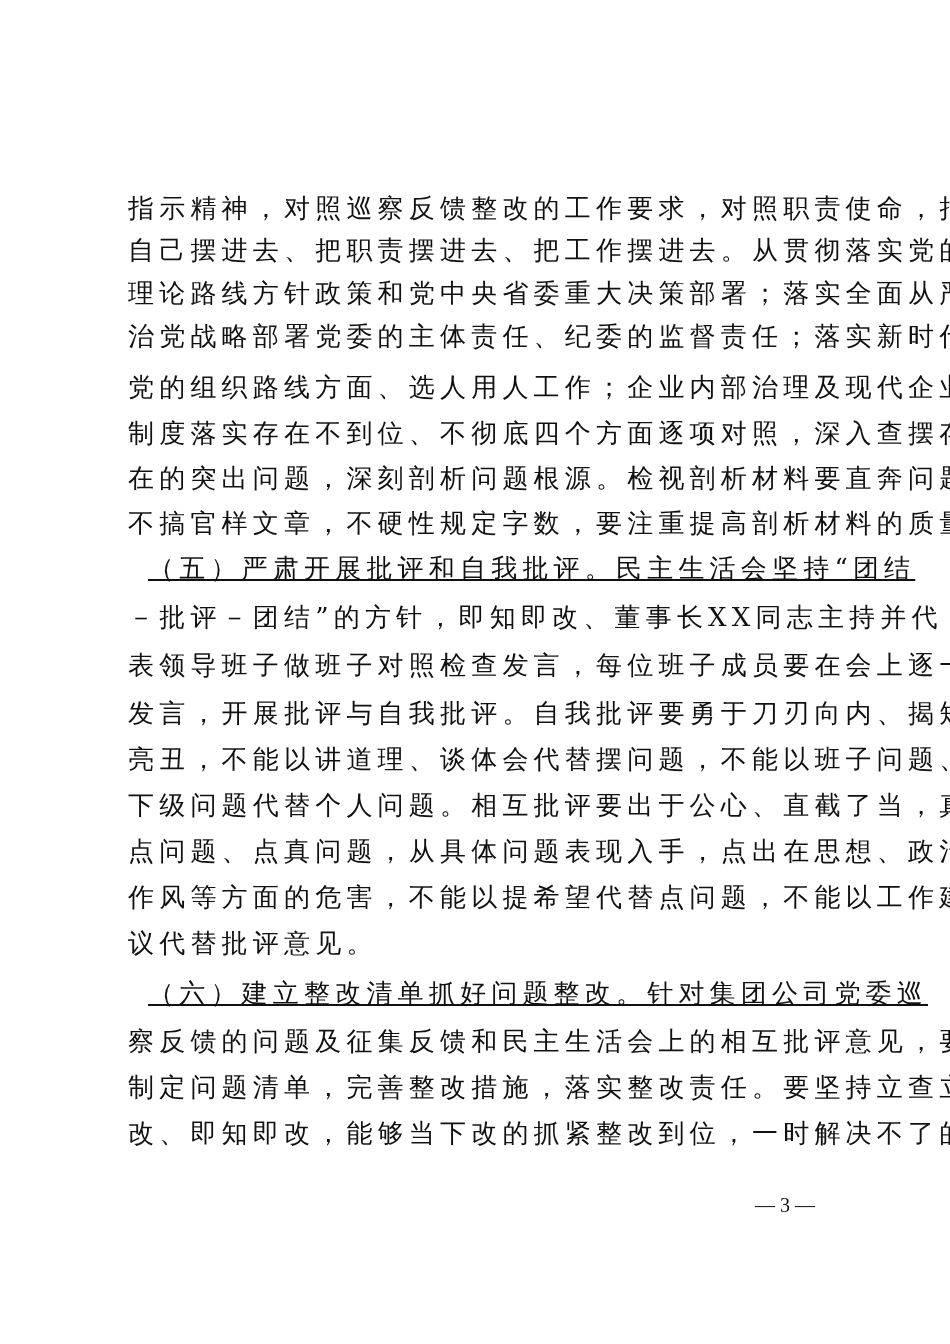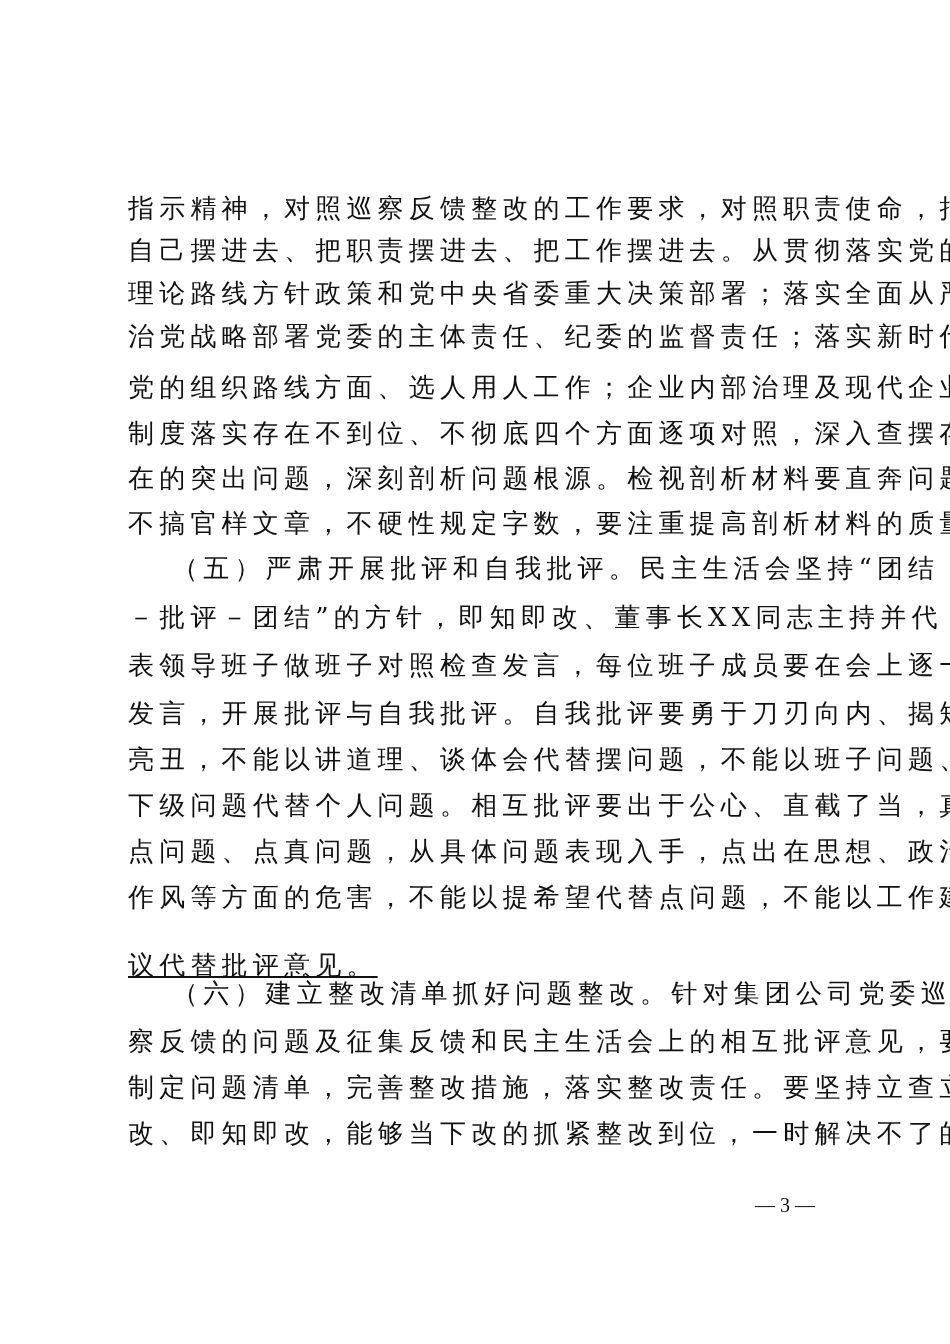--- a/index.html
+++ b/index.html
@@ -10,21 +10,21 @@
     left: 128px;
     width: 720px;
     height: 34px;
     font-family: "DejaVu Serif", "Liberation Serif", serif;
     font-size: 26px;
     line-height: 34px;
     color: #111111;
     white-space: nowrap;
     letter-spacing: 5.2px;
   }
-  .line.indent { left: 172px; }
+  .line.indent { left: 148px; text-decoration: underline; }
   .page-number {
     position: absolute;
     left: 740px;
     top: 1192px;
     width: 90px;
     height: 26px;
     font-family: "Liberation Serif", "DejaVu Serif", serif;
     font-size: 20px;
     line-height: 26px;
     color: #111111;
@@ -46,21 +46,21 @@
   <div class="line" style="top:506px;">不搞官样文章，不硬性规定字数，要注重提高剖析材料的质量。</div>
 
   <div class="line indent" style="top:551px;">（五）严肃开展批评和自我批评。民主生活会坚持“团结</div>
   <div class="line" style="top:600px;">－批评－团结”的方针，即知即改、董事长XX同志主持并代</div>
   <div class="line" style="top:648px;">表领导班子做班子对照检查发言，每位班子成员要在会上逐一</div>
   <div class="line" style="top:696px;">发言，开展批评与自我批评。自我批评要勇于刀刃向内、揭短</div>
   <div class="line" style="top:742px;">亮丑，不能以讲道理、谈体会代替摆问题，不能以班子问题、</div>
   <div class="line" style="top:788px;">下级问题代替个人问题。相互批评要出于公心、直截了当，真</div>
   <div class="line" style="top:834px;">点问题、点真问题，从具体问题表现入手，点出在思想、政治</div>
   <div class="line" style="top:880px;">作风等方面的危害，不能以提希望代替点问题，不能以工作建</div>
-  <div class="line" style="top:948px;text-decoration:underline;">议代替批评意见。</div>
+  <div class="line" style="top:926px;">议代替批评意见。</div>
 
   <div class="line indent" style="top:976px;text-align:right;">（六）建立整改清单抓好问题整改。针对集团公司党委巡</div>
   <div class="line" style="top:1024px;">察反馈的问题及征集反馈和民主生活会上的相互批评意见，要</div>
   <div class="line" style="top:1070px;">制定问题清单，完善整改措施，落实整改责任。要坚持立查立</div>
   <div class="line" style="top:1116px;">改、即知即改，能够当下改的抓紧整改到位，一时解决不了的</div>
 
   <div class="page-number">— 3 —</div>
 </div>
 
 </body></html>

